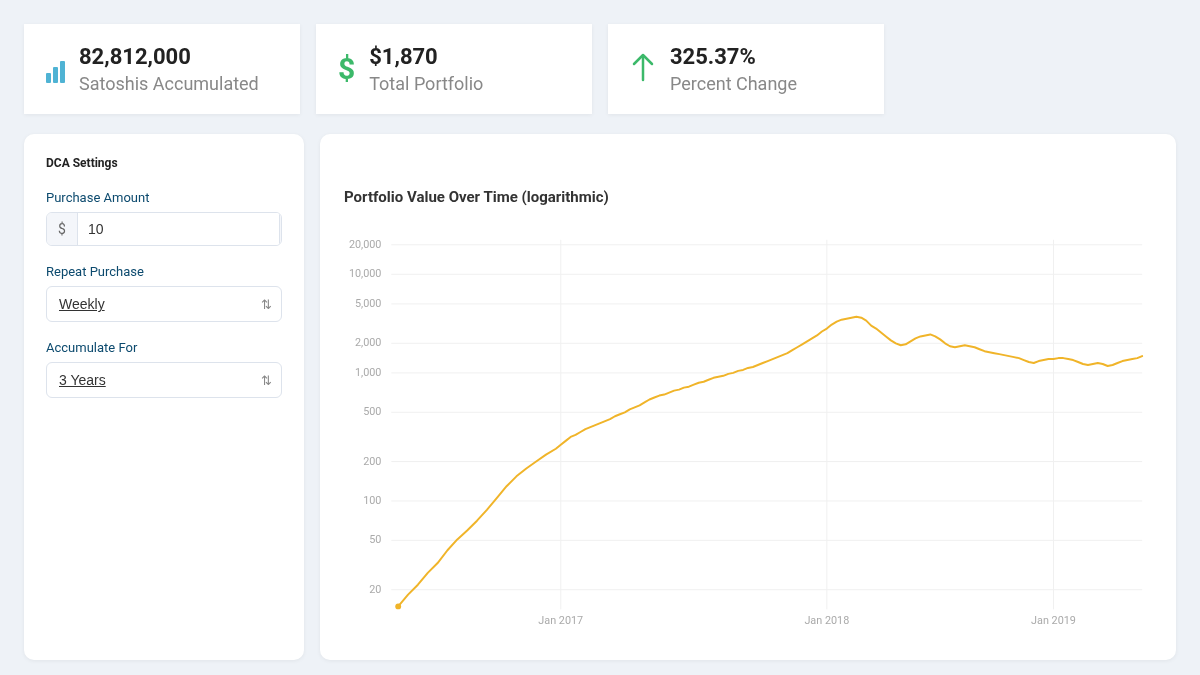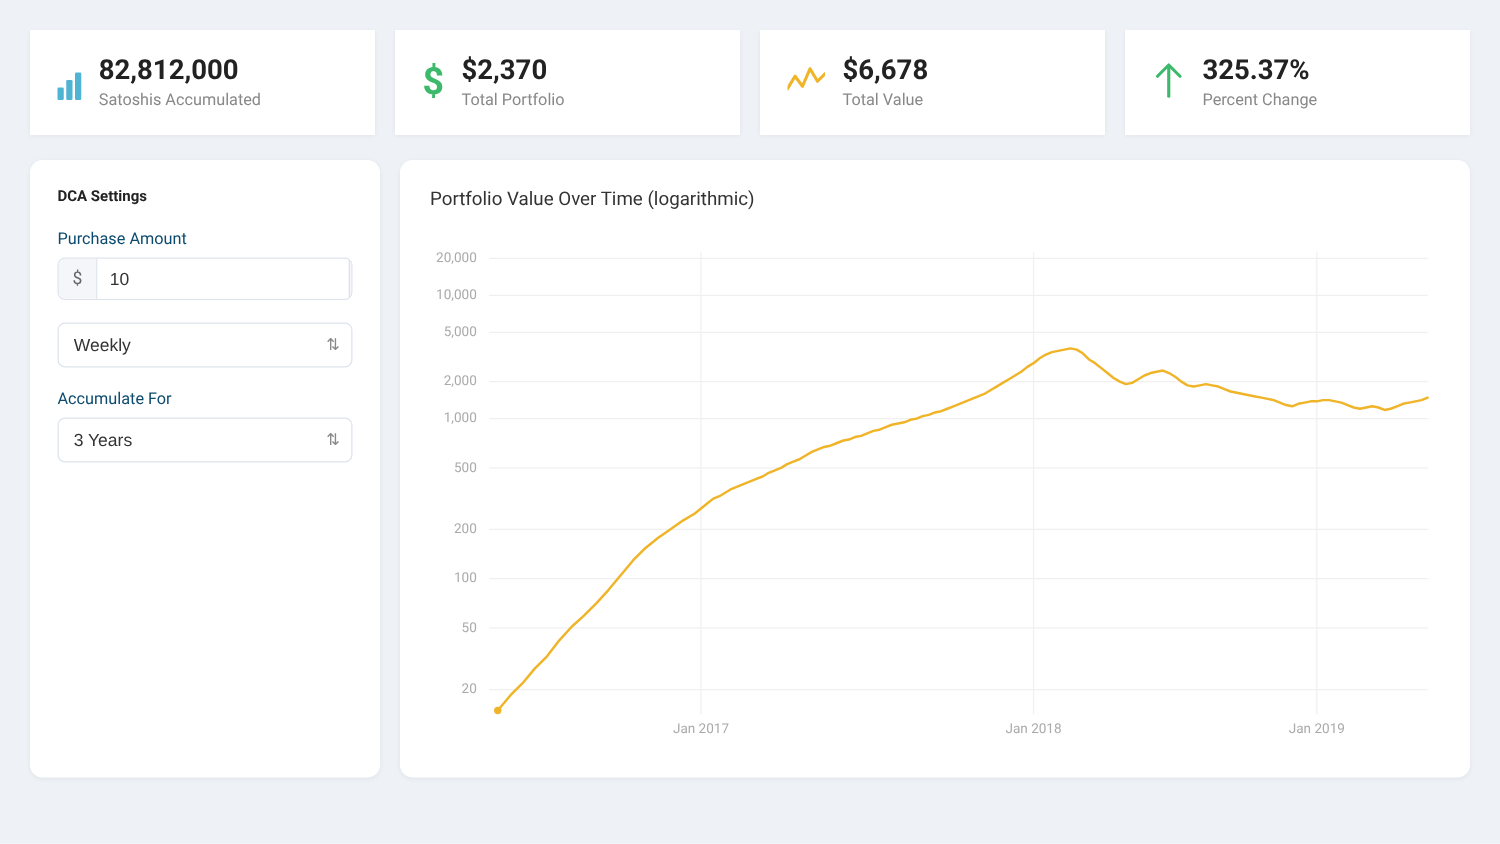--- a/index.html
+++ b/index.html
@@ -30,21 +30,21 @@
       line-height: 1;
     }
     .card-content {}
     .card-value {
       font-size: 22px;
       font-weight: 700;
       color: #222;
       line-height: 1.2;
     }
     .card-label {
-      font-size: 13px;
+      font-size: 18px;
       color: #888;
       margin-top: 3px;
     }
     .icon-satoshi { color: #4fb3d4; }
     .icon-dollar { color: #3cb96a; font-weight: 700; font-size: 30px; }
     .icon-wave { color: #f0b429; }
     .icon-arrow { color: #3cb96a; font-size: 26px; font-weight: 700; }
 
     .bottom-row {
       display: grid;
@@ -107,43 +107,45 @@
       padding: 9px 32px 9px 12px;
       border: 1.5px solid #dde3ec;
       border-radius: 6px;
       font-size: 14px;
       color: #333;
       background: #fff;
       appearance: none;
       -webkit-appearance: none;
       outline: none;
       cursor: pointer;
+      text-decoration: underline;
     }
     .select-wrap::after {
       content: '⇅';
       position: absolute;
       right: 10px;
       top: 50%;
       transform: translateY(-50%);
       color: #888;
       font-size: 13px;
       pointer-events: none;
     }
 
     .chart-panel {
       background: #fff;
       border-radius: 10px;
       padding: 22px 24px 18px;
       box-shadow: 0 1px 4px rgba(0,0,0,0.06);
     }
     .chart-title {
       font-size: 15px;
-      font-weight: 400;
+      font-weight: 700;
       color: #333;
       margin-bottom: 16px;
+      margin-top: 32px;
     }
     .chart-area {
       position: relative;
       width: 100%;
       height: 420px;
     }
     .chart-area svg {
       width: 100%;
       height: 100%;
     }
@@ -177,36 +179,25 @@
     </div>
     <div class="card-content">
       <div class="card-value">82,812,000</div>
       <div class="card-label">Satoshis Accumulated</div>
     </div>
   </div>
 
   <div class="card">
     <div class="card-icon icon-dollar">$</div>
     <div class="card-content">
-      <div class="card-value">$2,370</div>
+      <div class="card-value">$1,870</div>
       <div class="card-label">Total Portfolio</div>
     </div>
   </div>
 
-  <div class="card">
-    <div class="card-icon icon-wave">
-      <svg width="30" height="26" viewBox="0 0 30 26" fill="none">
-        <polyline points="0,20 6,10 12,18 18,4 24,14 30,8" stroke="#f0b429" stroke-width="2.5" fill="none" stroke-linecap="round" stroke-linejoin="round"></polyline>
-      </svg>
-    </div>
-    <div class="card-content">
-      <div class="card-value">$6,678</div>
-      <div class="card-label">Total Value</div>
-    </div>
-  </div>
 
   <div class="card">
     <div class="card-icon icon-arrow">
       <svg width="26" height="30" viewBox="0 0 26 30" fill="none">
         <line x1="13" y1="28" x2="13" y2="4" stroke="#3cb96a" stroke-width="2.5" stroke-linecap="round"></line>
         <polyline points="4,12 13,3 22,12" stroke="#3cb96a" stroke-width="2.5" fill="none" stroke-linecap="round" stroke-linejoin="round"></polyline>
       </svg>
     </div>
     <div class="card-content">
       <div class="card-value">325.37%</div>
@@ -224,20 +215,21 @@
     <div class="field-group">
       <div class="field-label">Purchase Amount</div>
       <div class="input-row">
         <div class="input-prefix">$</div>
         <input class="input-main" type="text" value="10" style="">
         <div class="input-suffix">.00</div>
       </div>
     </div>
 
     <div class="field-group">
+      <div class="field-label">Repeat Purchase</div>
       <div class="select-wrap">
         <select>
           <option>Daily</option>
           <option selected="">Weekly</option>
           <option>Monthly</option>
         </select>
       </div>
     </div>
 
     <div class="field-group">

